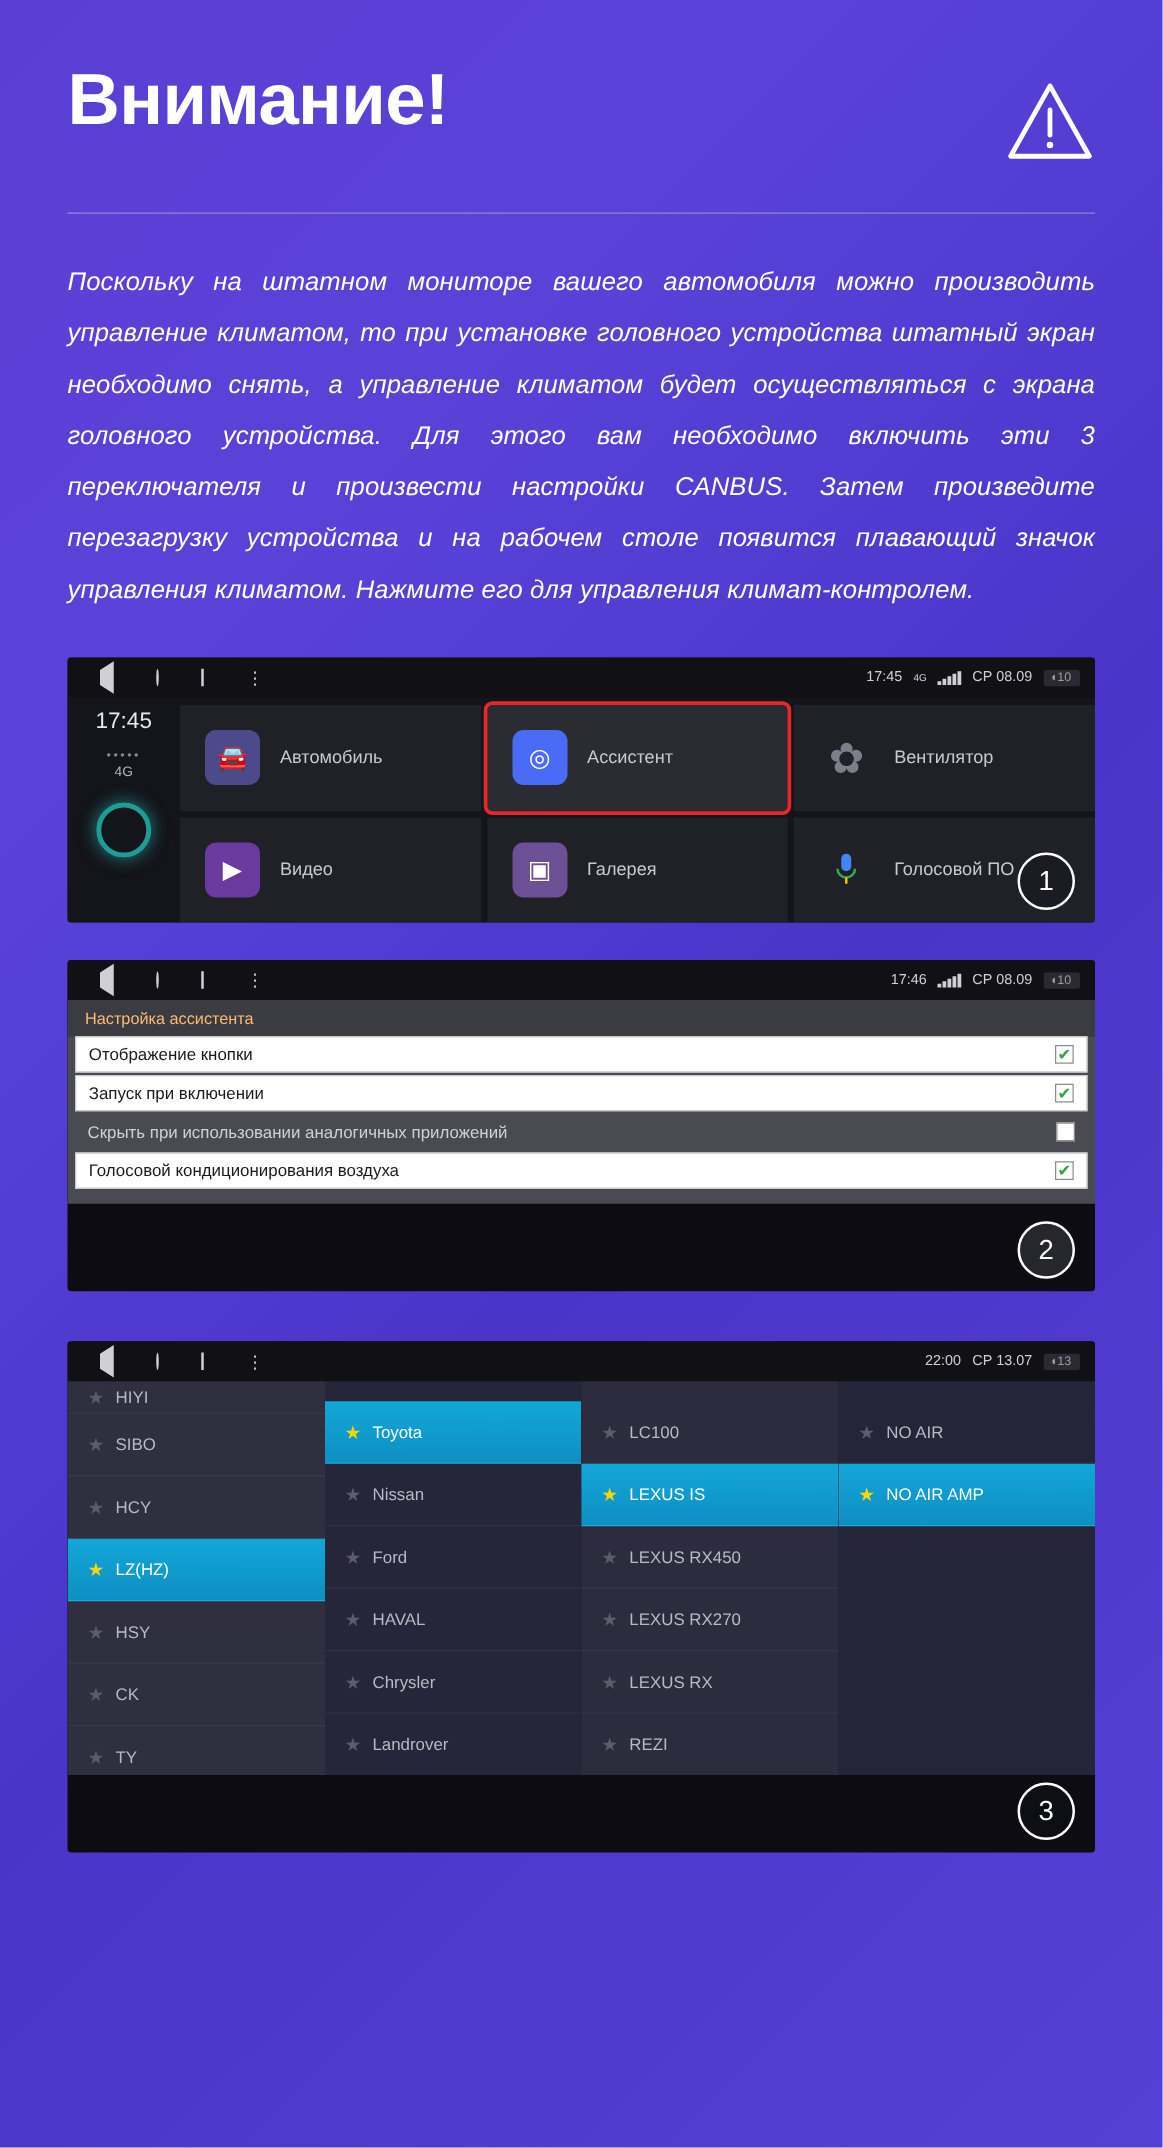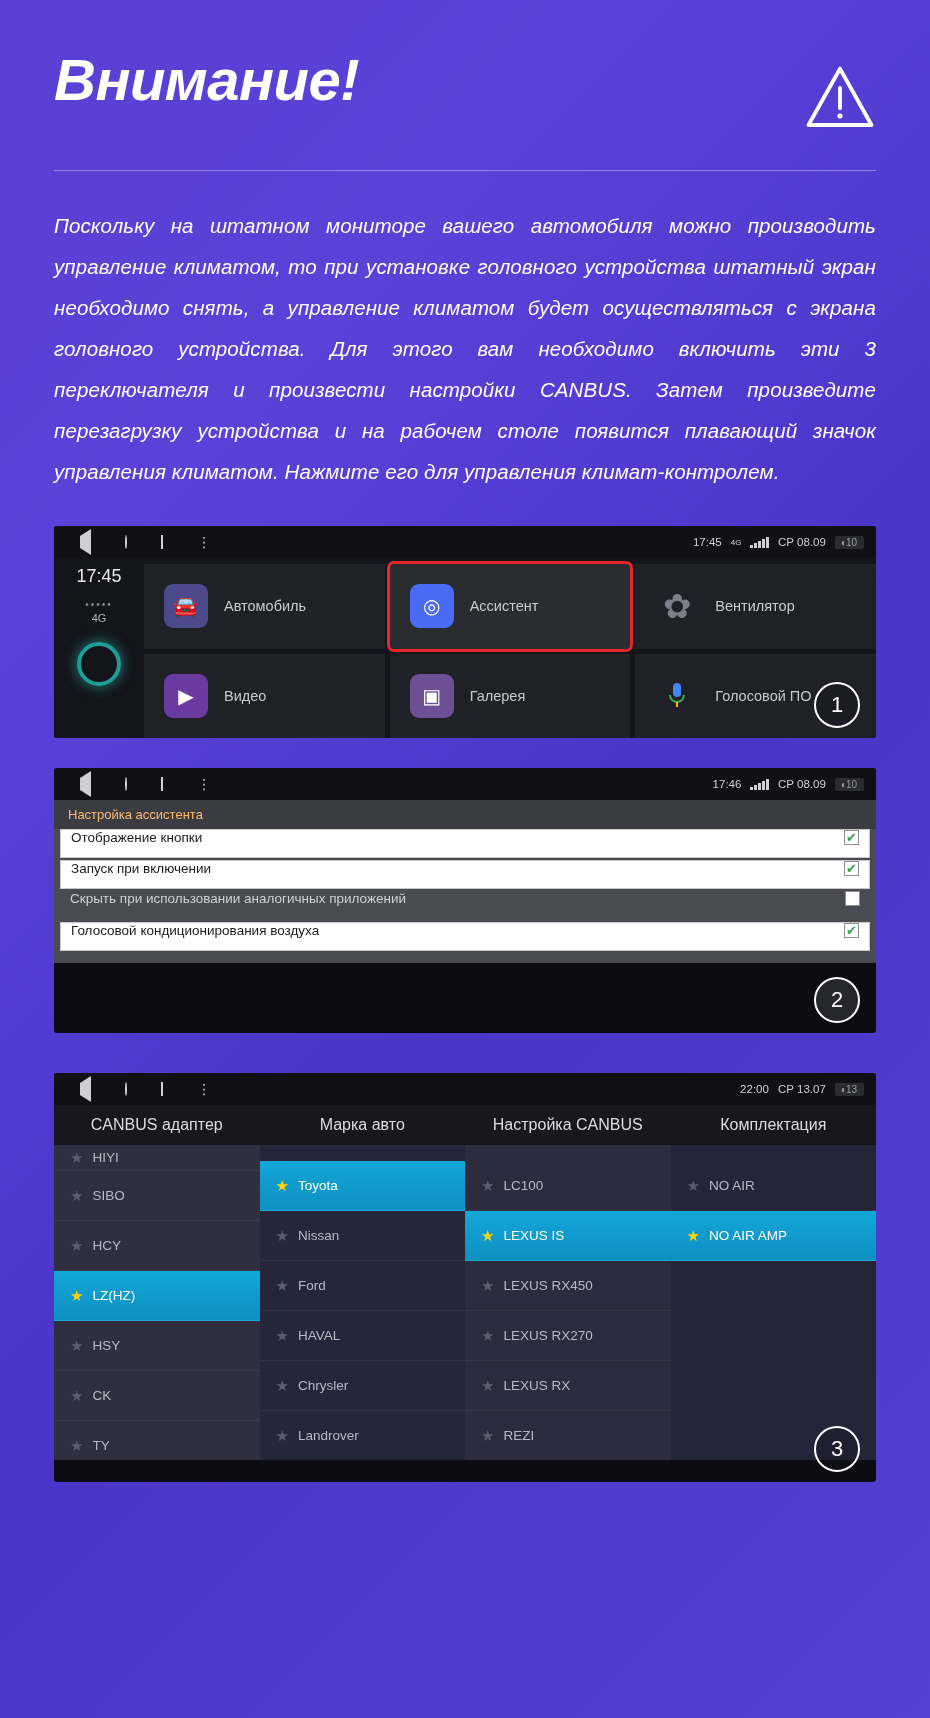--- a/index.html
+++ b/index.html
@@ -24,21 +24,20 @@
   .header {
     display: flex;
     align-items: flex-start;
     justify-content: space-between;
   }
   .title {
     font-size: 58px;
     font-weight: bold;
     letter-spacing: -0.5px;
     line-height: 1.05;
-    font-style: italic;
     padding-top: 6px;
   }
   .warn-icon { width: 72px; height: 72px; margin-top: 18px; }
 
   .divider {
     height: 1px;
     background: rgba(255,255,255,0.35);
     margin: 36px 0 34px 0;
   }
 
@@ -156,20 +155,21 @@
     font-size: 13px;
     padding: 7px 14px;
   }
   .s2-list { background: #4a4a52; padding-bottom: 10px; }
   .s2-row {
     background: #ffffff;
     color: #1b1b1b;
     margin: 0 6px 2px 6px;
     height: 29px;
     display: flex;
+    align-items: center;
     padding: 0 10px;
     font-size: 13.5px;
     border: 1px solid #c9c9c9;
   }
   .s2-row.dark {
     background: #4a4a52;
     color: #cfcfd6;
     border: none;
   }
   .s2-row .sp { margin-left: auto; }
@@ -379,26 +379,20 @@
         <span class="nav-ic"><span class="sq"></span></span>
         <span class="nav-ic dots">⋮</span>
       </div>
       <div class="sb-right">
         <span>22:00</span>
         <span>СР 13.07</span>
         <span class="batt">◖<span>13</span></span>
       </div>
     </div>
 
-    <div class="s3-head">
-      <div>CANBUS адаптер</div>
-      <div>Марка авто</div>
-      <div>Настройка CANBUS</div>
-      <div>Комплектация</div>
-    </div>
 
     <div class="s3-cols">
 
       <div class="col c1">
         <div class="citem">
             <span class="star">★</span>
             <span>HIYI</span>
           </div>
         <div class="citem">
             <span class="star">★</span>

